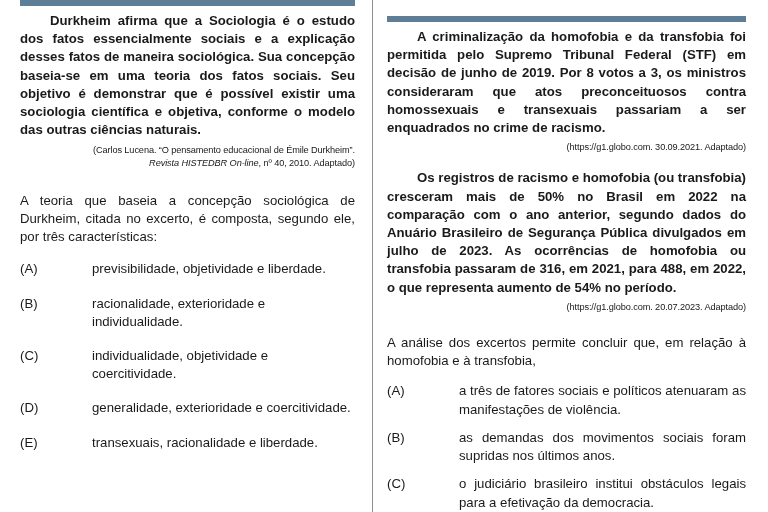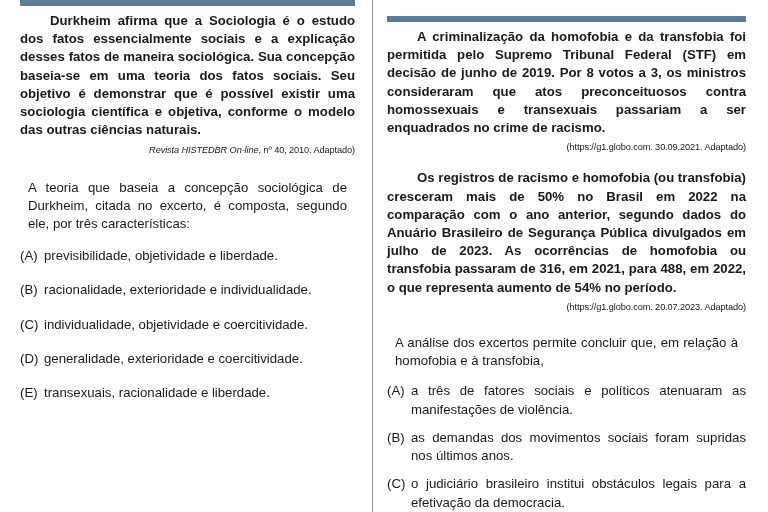--- a/index.html
+++ b/index.html
@@ -86,21 +86,21 @@
     letter-spacing: -0.1px;
   }
   .source .ital {
     font-style: italic;
   }
 
   .stem {
     font-size: 13.2px;
     line-height: 1.38;
     text-align: justify;
-    margin: 8px;
+    margin: 0;
   }
   .column-left .stem {
     margin-top: 22px;
   }
   .column-right .stem {
     margin-top: 20px;
   }
 
   .options {
     margin: 0;
@@ -128,37 +128,39 @@
   }
 
   .option-letter {
     flex: 0 0 auto;
     width: 24px;
     white-space: nowrap;
   }
   .option-text {
     flex: 1 1 auto;
     text-align: justify;
+    margin-left: 48px;
   }
   .column-left .option-text {
     text-align: left;
   }
 </style>
 </head>
 <body>
 
 <div class="page">
 
   <div class="column column-left">
 
     <div class="header-bar"></div>
 
     <p class="excerpt">Durkheim afirma que a Sociologia é o estudo dos fatos essencialmente sociais e a explicação desses fatos de maneira sociológica. Sua concepção baseia-se em uma teoria dos fatos sociais. Seu objetivo é demonstrar que é possível existir uma sociologia científica e objetiva, conforme o modelo das outras ciências naturais.</p>
 
     <div class="source">
+      <div>(Carlos Lucena. “O pensamento educacional de Émile Durkheim”.</div>
       <div><span class="ital">Revista HISTEDBR On-line</span><span>, nº 40, 2010. Adaptado)</span></div>
     </div>
 
     <p class="stem">A teoria que baseia a concepção sociológica de Durkheim, citada no excerto, é composta, segundo ele, por três características:</p>
 
     <ul class="options">
       <li class="option">
         <span class="option-letter">(A)</span>
         <span class="option-text">previsibilidade, objetividade e liberdade.</span>
       </li>

